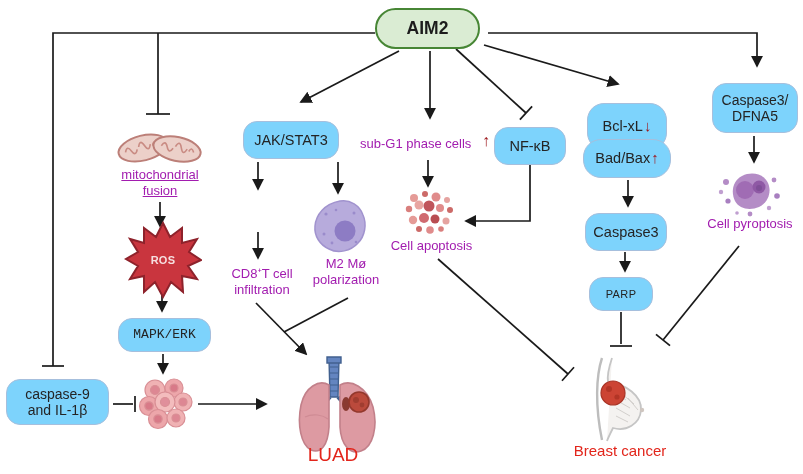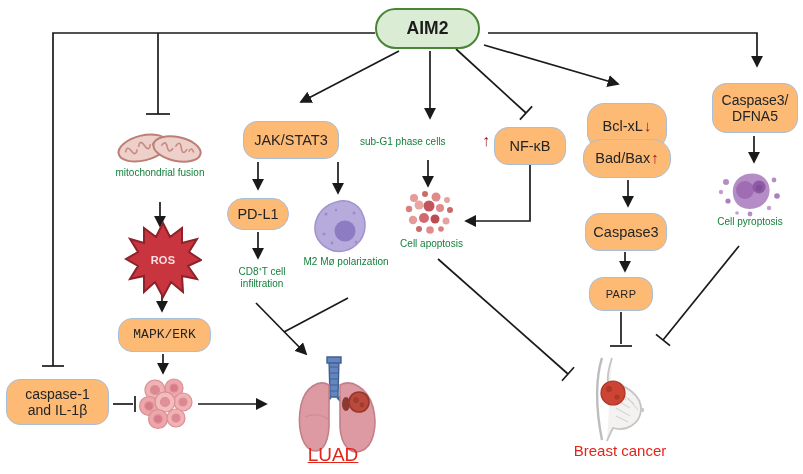--- a/index.html
+++ b/index.html
@@ -3,33 +3,33 @@
 <meta charset="utf-8">
 <style>
   html,body{margin:0;padding:0;background:#fff;}
   .canvas{
     position:relative;width:803px;height:474px;background:#ffffff;overflow:hidden;
     font-family:"Liberation Sans", sans-serif;color:#252525;
   }
   .layer{position:absolute;left:0;top:0;width:803px;height:474px;}
   .node{
     position:absolute;box-sizing:border-box;
-    background:#fdba74;border:1.6px solid #a6bfdd;border-radius:14px;
+    background:#7dd3fc;border:1.6px solid #a6bfdd;border-radius:14px;
     display:flex;align-items:center;justify-content:center;
     font-size:14.5px;color:#242424;text-align:center;line-height:1.15;
     z-index:4;
   }
   .root-node{
     position:absolute;box-sizing:border-box;left:375px;top:8px;width:105px;height:41px;
     background:#daecd3;border:2.8px solid #478635;border-radius:21px;
     display:flex;align-items:center;justify-content:center;
     font-size:17.5px;font-weight:600;color:#1c1c1c;z-index:5;
   }
   .lbl{
-    position:absolute;font-size:10px;line-height:1.22;text-align:center;color:#15803d;z-index:4;
+    position:absolute;font-size:13px;line-height:1.22;text-align:center;color:#a21caf;z-index:4;
   }
   .outcome{position:absolute;text-align:center;color:#e2251b;font-weight:500;z-index:4;}
   .ind{color:#9e1b20;font-size:15px;line-height:1;margin-left:1px;transform:translateY(-1px);display:inline-block;}
   .ind-free{position:absolute;color:#9e1b20;font-size:16px;z-index:4;}
   .ros-wrap{position:absolute;left:124px;top:221px;width:78px;height:78px;z-index:4;}
   .ros-text{
     position:absolute;left:0;top:0;width:100%;height:100%;
     display:flex;align-items:center;justify-content:center;
     color:#f6dfe0;font-size:11px;font-weight:bold;letter-spacing:.3px;
   }
@@ -224,23 +224,20 @@
     <circle cx="23" cy="33" r="3" fill="#b23526"></circle>
       <circle cx="31" cy="41" r="2.6" fill="#b23526"></circle>
   </svg>
 
   <div class="root-node">AIM2</div>
 
   <div class="node" style="left:243px;top:121px;width:96px;height:38px;">
     <span>JAK/STAT3</span>
   </div>
 
-  <div class="node" style="left:227px;top:198px;width:62px;height:32px;border-radius:16px;">
-    <span>PD-L1</span>
-  </div>
 
   <div class="node" style="left:494px;top:127px;width:72px;height:38px;">
     <span>NF-κB</span>
   </div>
 
   <div class="node" style="left:587px;top:103px;width:80px;height:47px;border-radius:17px;">
     <span>Bcl-xL</span>
       <span class="ind">↓</span>
   </div>
 
@@ -260,34 +257,34 @@
   <div class="node" style="left:712px;top:83px;width:86px;height:50px;flex-direction:column;font-size:14px;">
     <span>Caspase3/</span>
     <span>DFNA5</span>
   </div>
 
   <div class="node" style="left:118px;top:318px;width:93px;height:34px;font-size:13px;font-family:Liberation Mono, monospace;">
     <span>MAPK/ERK</span>
   </div>
 
   <div class="node" style="left:6px;top:379px;width:103px;height:46px;font-size:14px;padding:2px 8px;">
-    <span>caspase-1 and IL-1β</span>
-  </div>
-
-  <div class="lbl" style="left:105px;top:167px;width:110px;">mitochondrial fusion</div>
+    <span>caspase-9 and IL-1β</span>
+  </div>
+
+  <div class="lbl" style="left:105px;top:167px;width:110px;text-decoration:underline;">mitochondrial fusion</div>
 
 
   <div class="lbl" style="left:220px;top:266px;width:84px;">CD8⁺T cell infiltration</div>
 
   <div class="lbl" style="left:300px;top:256px;width:92px;">M2 Mø polarization</div>
 
   <div class="lbl" style="left:360px;top:136px;width:126px;text-align:left;">sub-G1 phase cells</div>
   <span class="ind-free" style="left:482px;top:132px;">↑</span>
 
   <div class="lbl" style="left:384px;top:238px;width:95px;">Cell apoptosis</div>
 
   <div class="lbl" style="left:700px;top:216px;width:100px;">Cell pyroptosis</div>
 
-  <div class="outcome" style="left:303px;top:444px;width:60px;font-size:19px;text-decoration:underline;">LUAD</div>
+  <div class="outcome" style="left:303px;top:444px;width:60px;font-size:19px;">LUAD</div>
 
   <div class="outcome" style="left:570px;top:442px;width:100px;font-size:15px;">Breast cancer</div>
 
 </div>
 
 </body></html>

